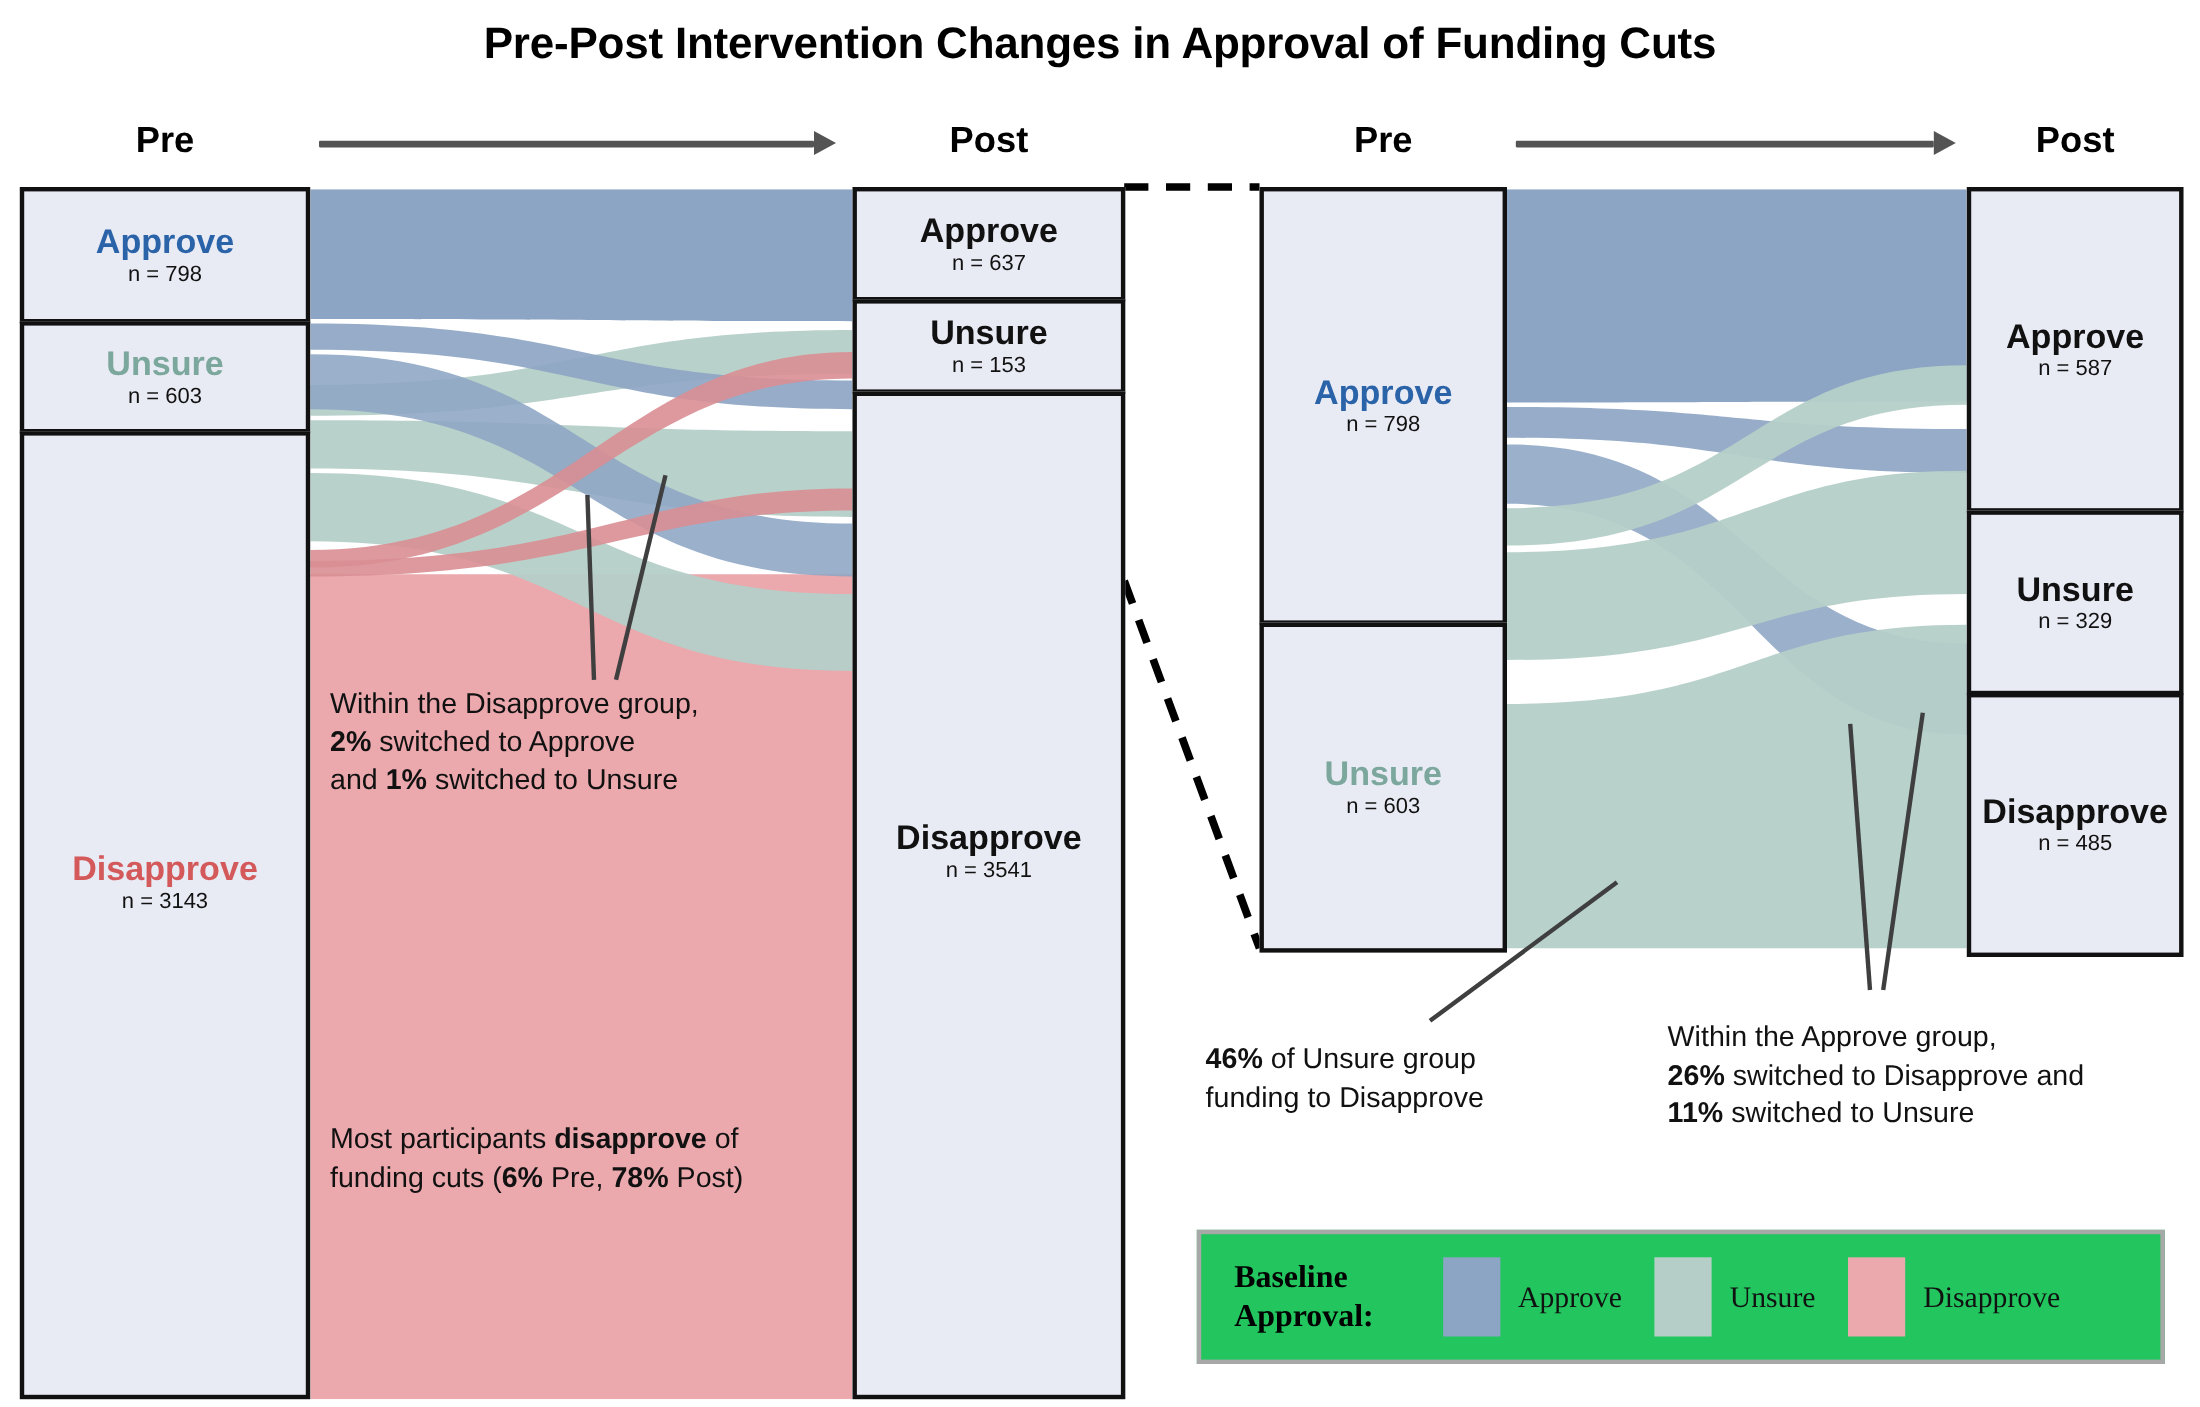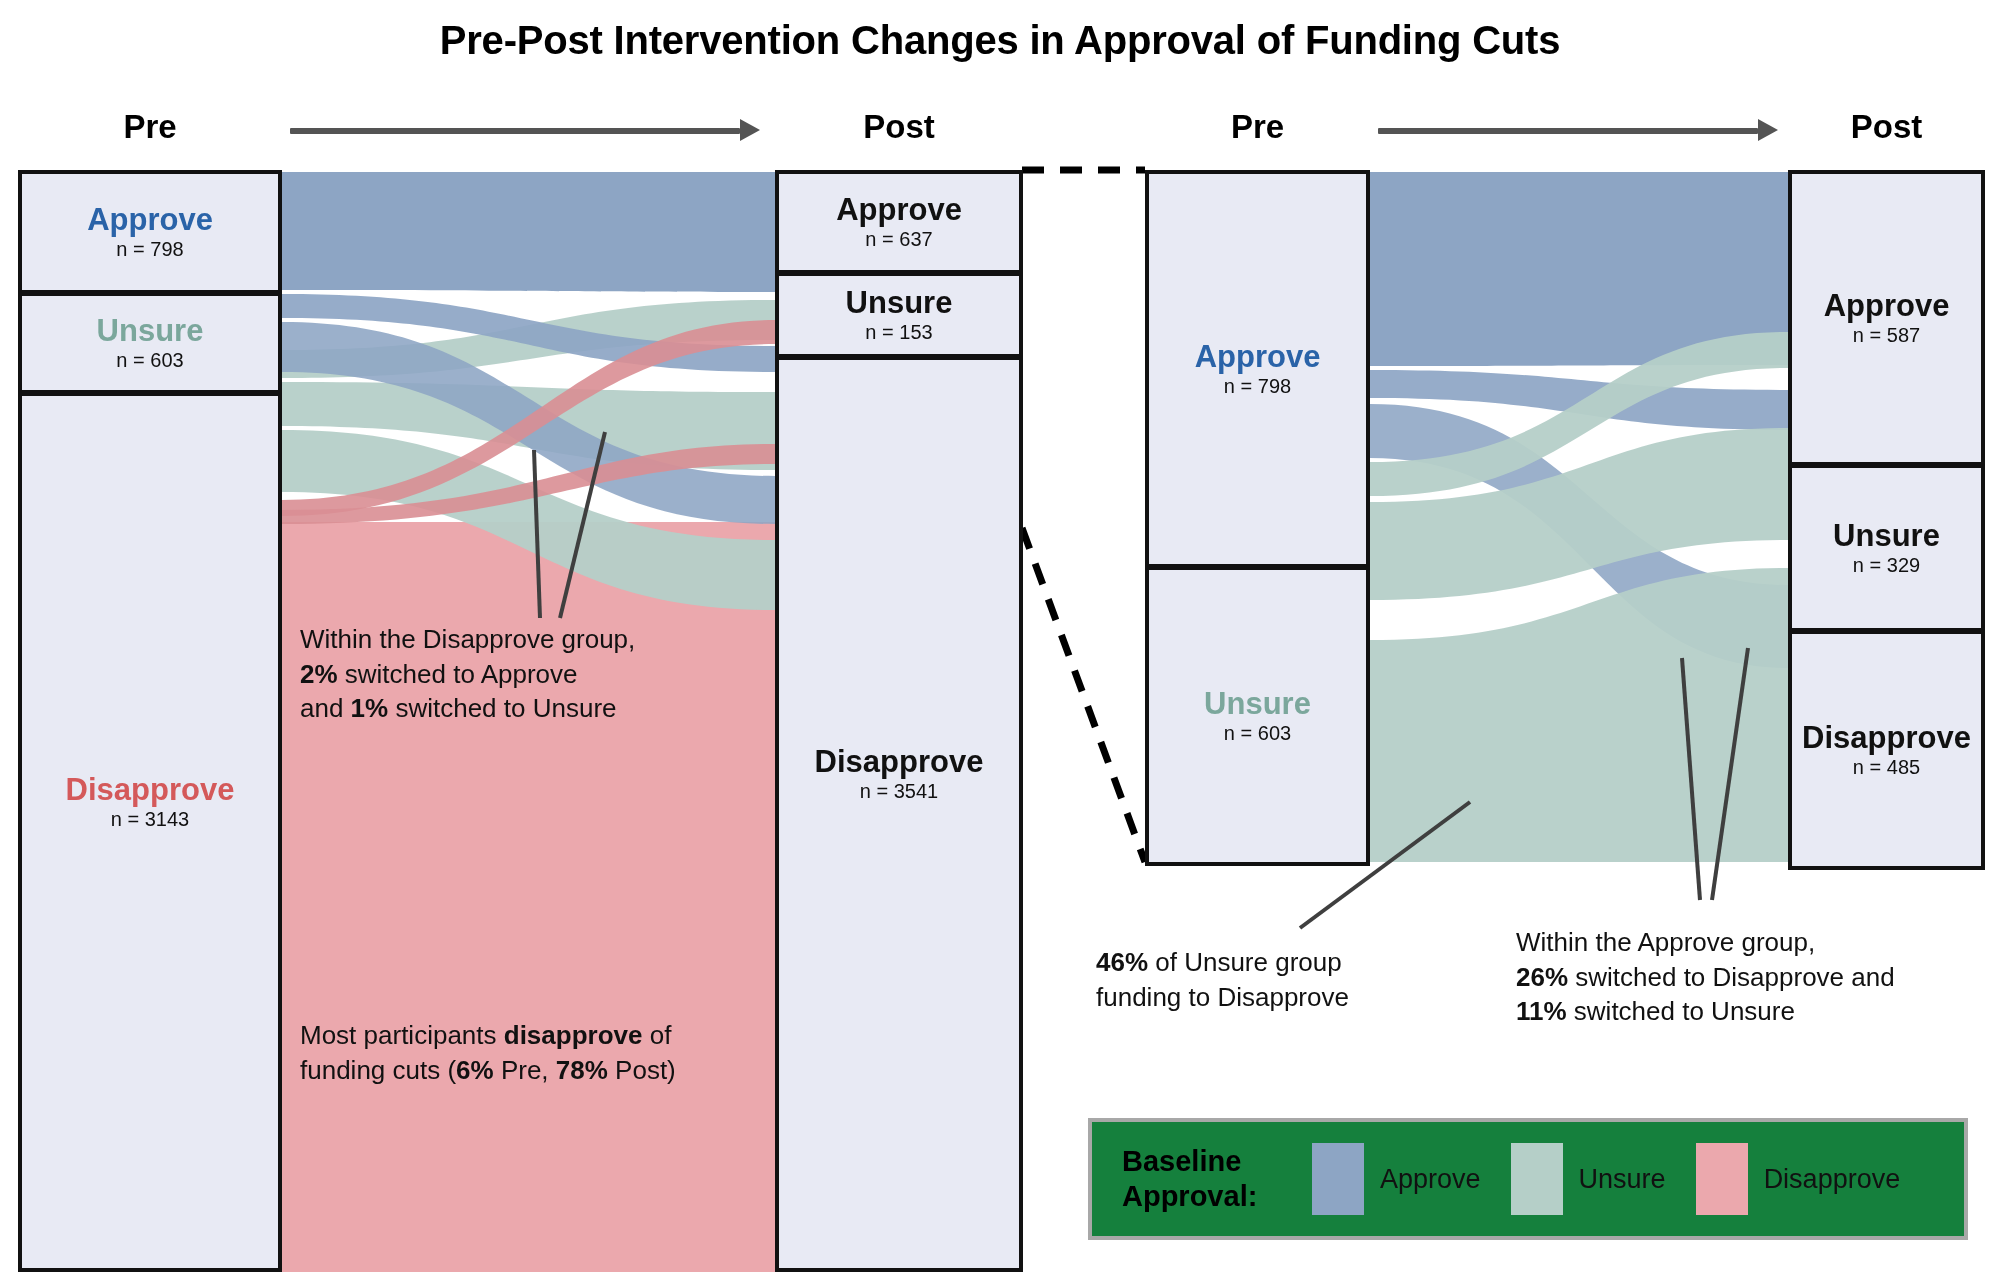--- a/index.html
+++ b/index.html
@@ -29,22 +29,22 @@
   .lab-disapprove{color:#d4595a;}
   .lab-dark{color:#111;}
 
   .flows{position:absolute;left:0;top:0;}
 
   .annot{position:absolute;font-size:26px;line-height:1.33;color:#111;}
   .annot b{font-weight:bold;}
 
   #legend{
     position:absolute;left:1088px;top:1118px;width:880px;height:122px;
-    border:4px solid #a8a8a8;background:#15803d;box-sizing:border-box;
-    display:flex;align-items:center;padding-left:30px;
+    border:4px solid #a8a8a8;background:#22c55e;box-sizing:border-box;
+    display:flex;align-items:center;padding-left:30px;font-family:Liberation Serif, serif;
   }
   #legend .ltitle{font-size:29px;font-weight:bold;line-height:1.2;width:160px;}
   .lgroup{display:flex;align-items:center;margin-left:30px;}
   .lswatch{width:52px;height:72px;margin-right:16px;}
   .ltext{font-size:27px;color:#111;}
 </style>
 </head>
 <body>
 
 <div id="stage">

